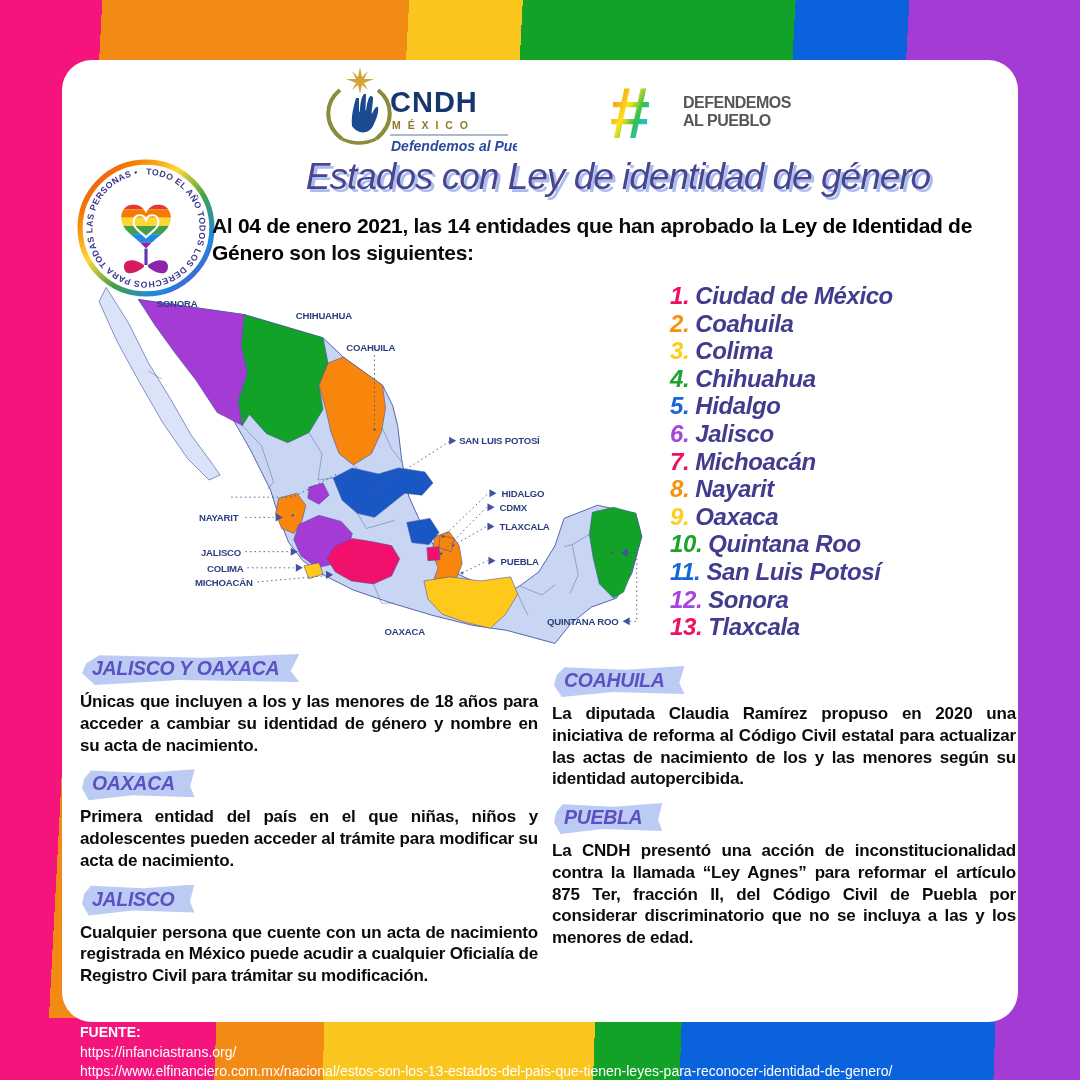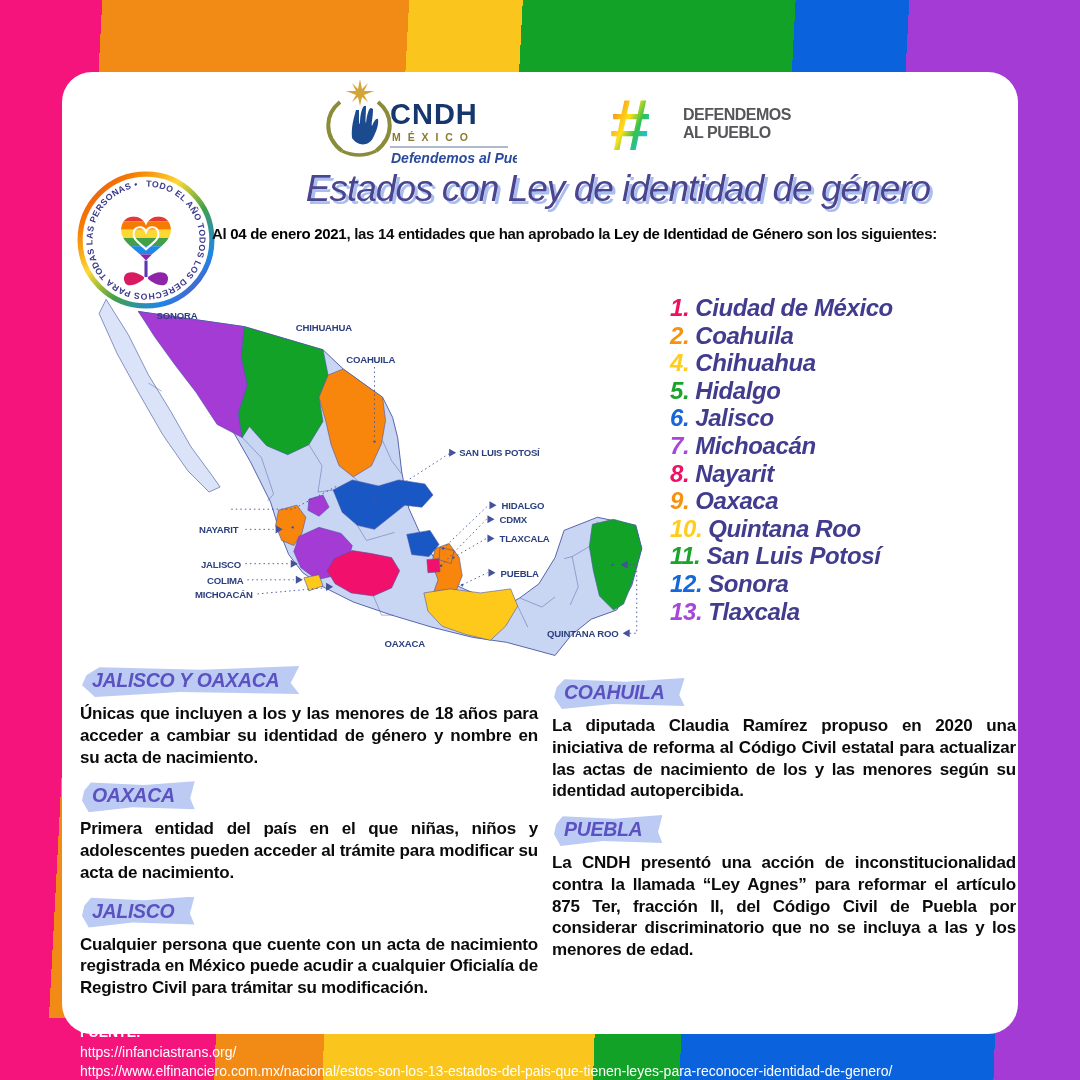--- a/index.html
+++ b/index.html
@@ -6,27 +6,27 @@
   body{width:1080px;height:1080px;overflow:hidden;position:relative;
        font-family:"Liberation Sans",sans-serif;
        background:linear-gradient(93deg,#F4147C 0%,#F4147C 9%,#F28A16 9%,#F28A16 36%,
                   #FAC51D 36%,#FAC51D 46%,#13A228 46%,#13A228 70%,
                   #0A63DD 70%,#0A63DD 80%,#A43BD4 80%);}
   .bottom-strip{position:absolute;left:0;top:1018px;width:1080px;height:62px;z-index:0;
        background:linear-gradient(92deg,#F4147C 0%,#F4147C 20%,#F28A16 20%,#F28A16 30%,
                   #FAC51D 30%,#FAC51D 55%,#13A228 55%,#13A228 63%,
                   #0A63DD 63%,#0A63DD 92%,#A43BD4 92%);}
   .card{position:absolute;left:62px;top:60px;width:956px;height:962px;background:#fff;
-        border-radius:30px;z-index:1;margin-top:12px;}
+        border-radius:30px;z-index:1;}
   .abs{position:absolute;}
   
   .title{left:146px;top:96px;width:820px;text-align:center;
          font-style:italic;font-weight:normal;font-size:37px;letter-spacing:-1px;
          color:#4B448F;text-shadow:3px 3px 0 #A9BDEF;white-space:nowrap;}
-  .intro{left:150px;top:152px;width:802px;font-size:15px;font-weight:bold;color:#0c0c0c;
+  .intro{left:150px;top:152px;width:802px;font-size:21px;font-weight:bold;color:#0c0c0c;
          line-height:1.3;letter-spacing:-0.3px;}
   .intro b{font-weight:bold;color:#000;}
   
   .states{left:608px;top:222px;width:330px;list-style:none;margin:0;padding:0;}
   .states li{line-height:27.6px;font-size:24px;font-style:italic;font-weight:bold;
              letter-spacing:-0.4px;white-space:nowrap;}
   .states .num{margin-right:6px;}
   .states .nm{color:#413C8D;}
   .states li:nth-child(6n+1) .num{color:#ED1164;}
   .states li:nth-child(6n+2) .num{color:#F5930F;}
@@ -206,20 +206,21 @@
     <text class="maplbl" x="112" y="271">JALISCO</text>
     <text class="maplbl" x="118" y="287">COLIMA</text>
     <text class="maplbl" x="106" y="301">MICHOACÁN</text>
     <text class="maplbl" x="294" y="350">OAXACA</text>
     <text class="maplbl" x="526" y="340" text-anchor="end">QUINTANA ROO</text>
   </svg>
 
   <ol class="abs states">
     <li><span class="num">1.</span><span class="nm">Ciudad de México</span></li>
     <li><span class="num">2.</span><span class="nm">Coahuila</span></li>
+    <li><span class="num">3.</span><span class="nm">Colima</span></li>
     <li><span class="num">4.</span><span class="nm">Chihuahua</span></li>
     <li><span class="num">5.</span><span class="nm">Hidalgo</span></li>
     <li><span class="num">6.</span><span class="nm">Jalisco</span></li>
     <li><span class="num">7.</span><span class="nm">Michoacán</span></li>
     <li><span class="num">8.</span><span class="nm">Nayarit</span></li>
     <li><span class="num">9.</span><span class="nm">Oaxaca</span></li>
     <li><span class="num">10.</span><span class="nm">Quintana Roo</span></li>
     <li><span class="num">11.</span><span class="nm">San Luis Potosí</span></li>
     <li><span class="num">12.</span><span class="nm">Sonora</span></li>
     <li><span class="num">13.</span><span class="nm">Tlaxcala</span></li>

